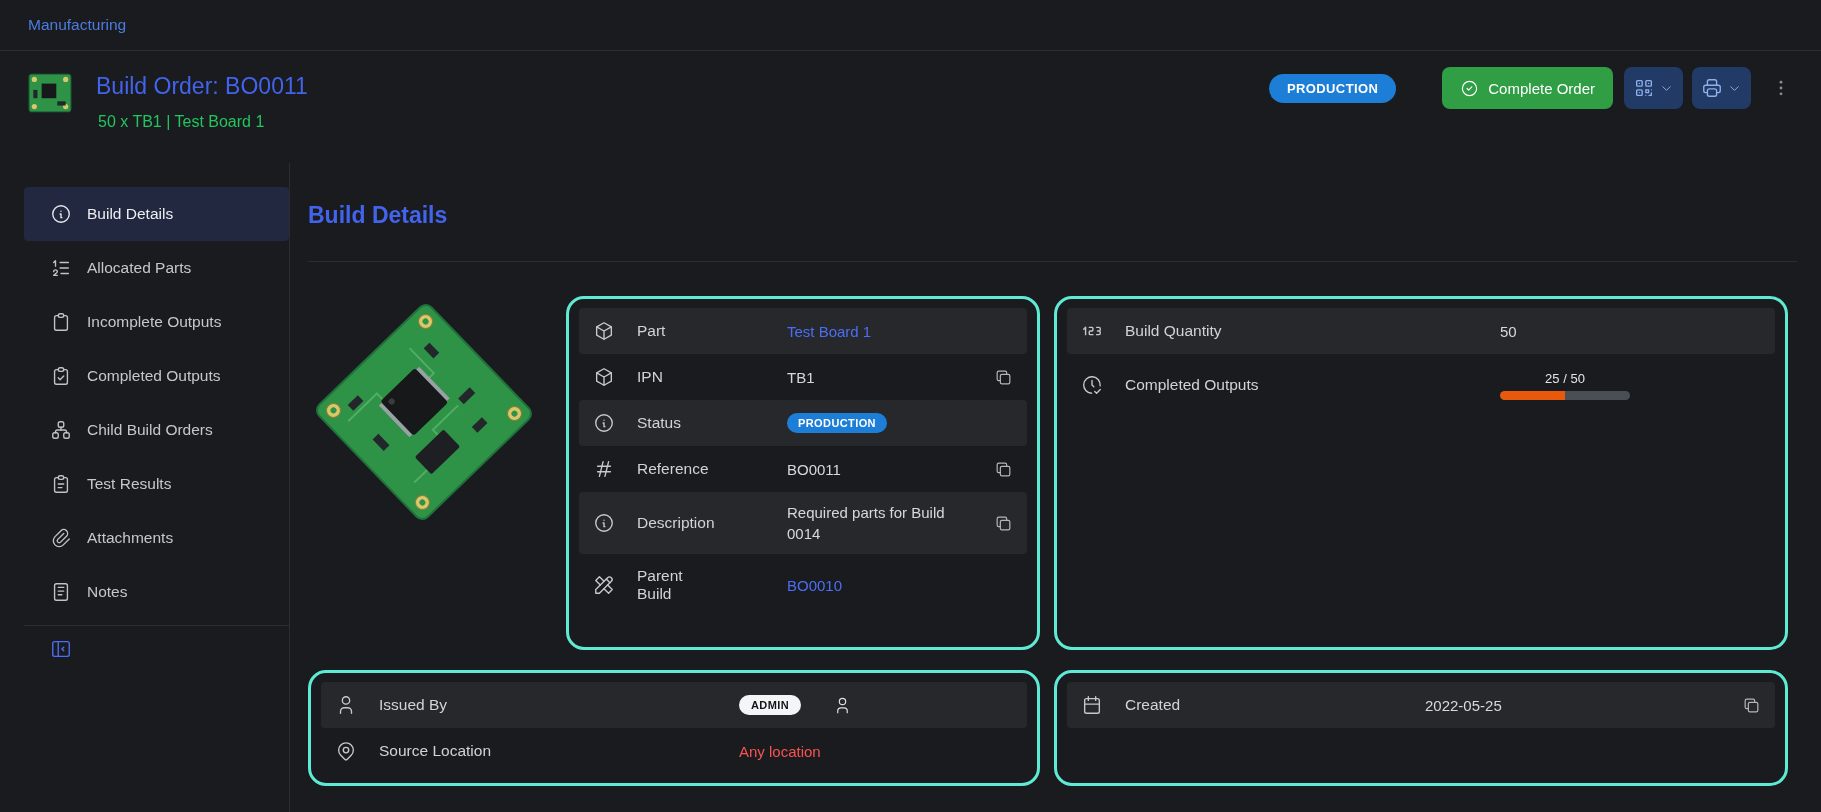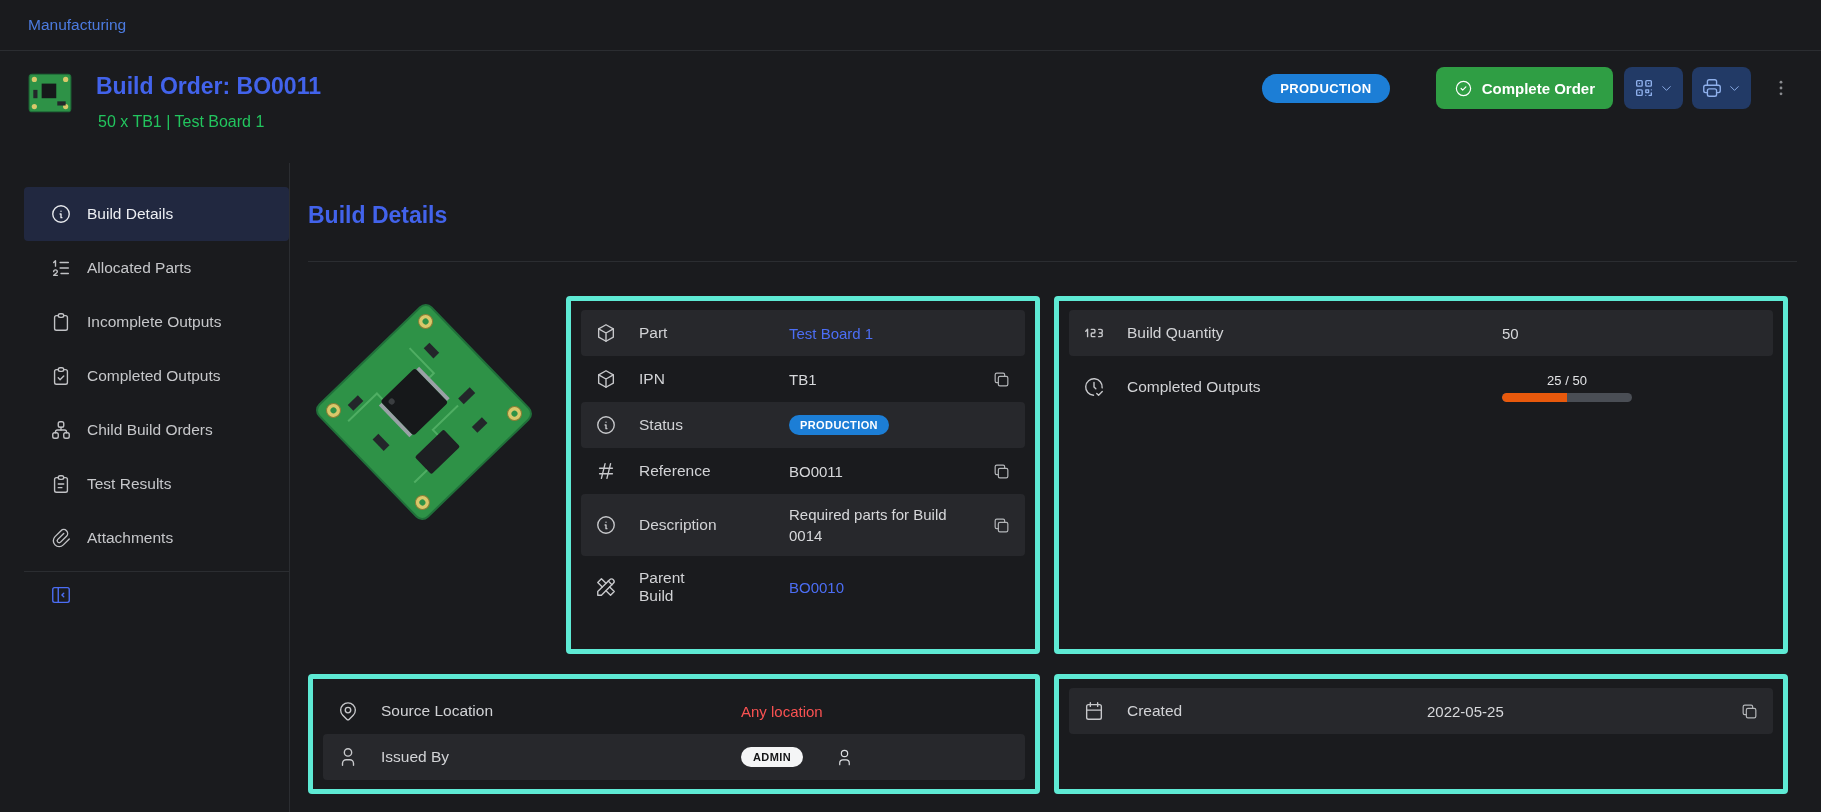--- a/index.html
+++ b/index.html
@@ -15,28 +15,28 @@
 
   
   .breadcrumb-bar { height: 51px; display: flex; align-items: center;
     padding: 8px 28px; border-bottom: 1px solid #2b2d31; }
   .breadcrumb-link { color: #4c7be0; font-size: 15.5px; text-decoration: none; cursor: pointer; }
 
   
   .page-header { height: 112px; display: flex; align-items: flex-start; padding: 0 30px 0 26px; }
   .thumb { width: 48px; height: 48px; margin-top: 18px; margin-right: 22px; }
   .title-block { margin-top: 22px; }
-  .page-title { color: #4263eb; font-size: 23px; font-weight: 700; }
+  .page-title { color: #4263eb; font-size: 23px; font-weight: 400; }
   .page-subtitle { color: #22c55e; font-size: 16px; margin-top: 13px; margin-left: 2px; }
   .header-actions { margin-left: auto; margin-top: 16px; display: flex; align-items: center; height: 42px; }
   .badge-production { background: #1c7ed6; color: #fff; font-size: 13px; font-weight: 700;
     letter-spacing: .4px; padding: 7px 18px; border-radius: 16px; margin-right: 46px; }
   .btn-complete { display: flex; align-items: center; gap: 9px; background: #2f9e44; color: #fff;
     border: none; border-radius: 8px; height: 42px; padding: 0 18px; font-size: 15px;
-    font-weight: 700; font-family: inherit; cursor: pointer; margin-right: 11px; }
+    font-weight: 400; font-family: inherit; cursor: pointer; margin-right: 11px; }
   .btn-icon { display: flex; align-items: center; gap: 4px; background: #223a66; color: #8fb0ec;
     border: none; border-radius: 8px; height: 42px; padding: 0 9px; cursor: pointer; margin-right: 9px; }
   .btn-menu { background: transparent; border: none; color: #8b8d91; cursor: pointer; margin-left: 11px; }
   .dots { width: 20px; height: 22px; fill: currentColor; display: block; }
 
   
   .app-body { display: flex; height: 649px; margin-left: 24px; }
   .sidebar { width: 266px; flex: none; border-right: 1px solid #2b2d31;
     padding-top: 24px; display: flex; flex-direction: column; }
   .nav-item { display: flex; align-items: center; gap: 15px; height: 54px;
@@ -48,21 +48,21 @@
   .nav-collapse { padding: 12px 0 0 26px; color: #4c6ef5; cursor: pointer; }
 
   
   .main { flex: 1; padding: 38px 24px 0 18px; }
   .main-heading { color: #4263eb; font-size: 23px; font-weight: 700; line-height: 28px; }
   .heading-divider { border-bottom: 1px solid #2b2d31; margin-top: 32px; }
   .content-grid { margin-top: 34px; display: grid;
     grid-template-columns: 732px 734px; column-gap: 14px; row-gap: 20px; }
   .left-top { display: flex; gap: 26px; }
   .pcb-image { width: 232px; height: 232px; flex: none; }
-  .card { border: 5px solid #5eead4; border-radius: 4px; padding: 9px 10px; background: #1a1b1e; }
+  .card { border: 3px solid #5eead4; border-radius: 18px; padding: 9px 10px; background: #1a1b1e; }
   .part-card { flex: 1; padding-bottom: 31px; }
   .bottom-card { min-height: 106px; }
 
   .trow { display: flex; align-items: center; min-height: 46px; padding: 0 14px; border-radius: 4px; }
   .trow.dark { background: #27282c; }
   .trow.tall { min-height: 62px; }
   .ticon { color: #c7c8cb; margin-right: 22px; flex: none; }
   .tlabel { width: 150px; flex: none; font-size: 15.5px; color: #d2d3d6; }
   .lblinner { display: inline-block; max-width: 74px; }
   .tlabel.w375 { width: 375px; }
@@ -225,20 +225,29 @@
       </span>
       <span>Test Results</span>
     </div>
     <div class="nav-item">
       <span class="nav-icon">
         <svg class="ic" viewBox="0 0 24 24">
             <path d="M15 7l-6.5 6.5a1.5 1.5 0 0 0 3 3l6.5-6.5a3 3 0 0 0-6-6l-6.5 6.5a4.5 4.5 0 0 0 9 9l6.5-6.5"></path>
           </svg>
       </span>
       <span>Attachments</span>
+    </div>
+    <div class="nav-item">
+      <span class="nav-icon">
+        <svg class="ic" viewBox="0 0 24 24">
+            <rect x="5" y="3" width="14" height="18" rx="2"></rect>
+            <path d="M9 7h6M9 11h6M9 15h4"></path>
+          </svg>
+      </span>
+      <span>Notes</span>
     </div>
     <div class="sidebar-divider"></div>
     <div class="nav-collapse">
       <span>
         <svg class="ic" viewBox="0 0 24 24">
             <rect x="3" y="4" width="18" height="16" rx="2"></rect>
             <path d="M9 4v16"></path>
             <path d="M15 10l-2 2 2 2"></path>
           </svg>
       </span>
@@ -388,48 +397,48 @@
           <div class="progress-block">
             <div class="progress-text">25 / 50</div>
             <div class="progress-track">
               <div class="progress-fill" style="width: 50%; background: rgb(232, 89, 12);"></div>
             </div>
           </div>
         </div>
       </div>
 
       <div class="card bottom-card">
-        <div class="trow">
-          <span class="ticon">
-            <svg class="ic" viewBox="0 0 24 24">
-                <circle cx="12" cy="11" r="3"></circle>
-                <path d="M17.7 16.7 13.4 21a2 2 0 0 1-2.8 0l-4.3-4.3a8 8 0 1 1 11.4 0z"></path>
-              </svg>
-          </span>
-          <span class="tlabel w360">Source Location</span>
-          <span class="tvalue red">Any location</span>
-        </div>
         <div class="trow dark">
           <span class="ticon">
             <svg class="ic" viewBox="0 0 24 24">
                 <circle cx="12" cy="7" r="4"></circle>
                 <path d="M6 21v-2a4 4 0 0 1 4-4h4a4 4 0 0 1 4 4v2"></path>
               </svg>
           </span>
           <span class="tlabel w360">Issued By</span>
           <span class="issued-value">
             <span class="badge-admin">ADMIN</span>
             <span class="issued-user-icon">
               <svg class="ic ic-sm" viewBox="0 0 24 24">
                   <circle cx="12" cy="7" r="4"></circle>
                   <path d="M6 21v-2a4 4 0 0 1 4-4h4a4 4 0 0 1 4 4v2"></path>
                 </svg>
             </span>
           </span>
         </div>
+        <div class="trow">
+          <span class="ticon">
+            <svg class="ic" viewBox="0 0 24 24">
+                <circle cx="12" cy="11" r="3"></circle>
+                <path d="M17.7 16.7 13.4 21a2 2 0 0 1-2.8 0l-4.3-4.3a8 8 0 1 1 11.4 0z"></path>
+              </svg>
+          </span>
+          <span class="tlabel w360">Source Location</span>
+          <span class="tvalue red">Any location</span>
+        </div>
       </div>
 
       <div class="card bottom-card">
         <div class="trow dark">
           <span class="ticon">
             <svg class="ic" viewBox="0 0 24 24">
                 <rect x="4" y="5" width="16" height="16" rx="2"></rect>
                 <path d="M16 3v4M8 3v4M4 11h16"></path>
               </svg>
           </span>

